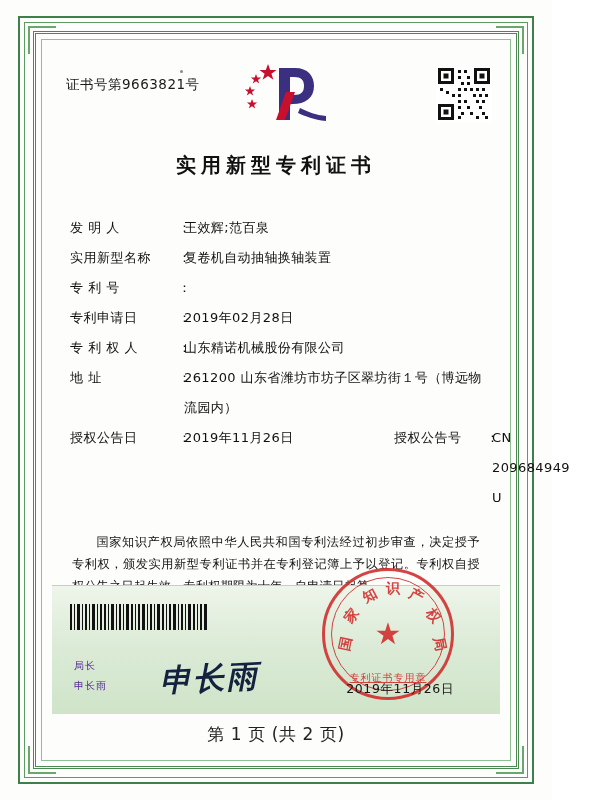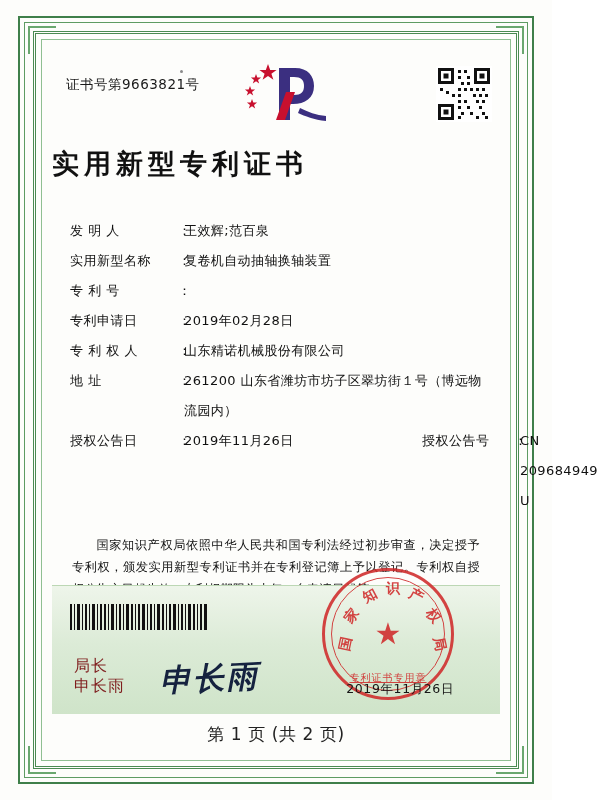--- a/index.html
+++ b/index.html
@@ -104,27 +104,27 @@
   }
   .qr {
     position: absolute;
     right: 8px;
     top: 14px;
     width: 56px;
     height: 56px;
   }
 
   .title {
-    text-align: left;
+    text-align: center;
     font-family: "DejaVu Serif", "Liberation Serif", serif;
     font-weight: bold;
-    font-size: 27px;
+    font-size: 20px;
     letter-spacing: 5px;
     color: #111111;
-    margin-top: 12px;
+    margin-top: 18px;
   }
 
   .fields {
     margin-top: 34px;
     padding: 0 14px 0 18px;
   }
   .field-row {
     display: flex;
     align-items: baseline;
     font-size: 13px;
@@ -143,21 +143,20 @@
   }
   .field-row.two-col .field-value {
     flex: none;
     width: 210px;
   }
   .field-label-2 {
     width: 92px;
     flex: none;
     letter-spacing: 0.5px;
     white-space: nowrap;
-    margin-left: 28px;
   }
   .field-value-2 {
     flex: 1;
     letter-spacing: 0.4px;
   }
 
   .body-text {
     margin: 18px 20px 0 20px;
     font-size: 12.2px;
     line-height: 22px;
@@ -186,23 +185,23 @@
     left: 18px;
     bottom: 118px;
     width: 140px;
     height: 26px;
   }
 
   .signer {
     position: absolute;
     left: 22px;
     bottom: 52px;
-    font-size: 16px;
+    font-size: 10px;
     line-height: 20px;
-    color: #7f1d1d;
+    color: #4c1d95;
     letter-spacing: 1px;
   }
 
   .handsign {
     position: absolute;
     left: 108px;
     bottom: 48px;
     font-family: "DejaVu Serif", "Liberation Serif", serif;
     font-size: 31px;
     font-style: italic;

